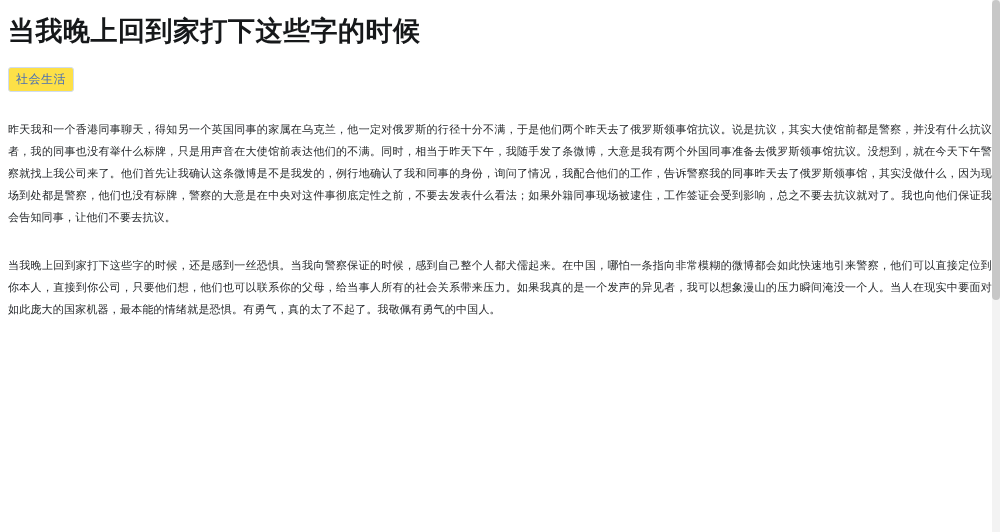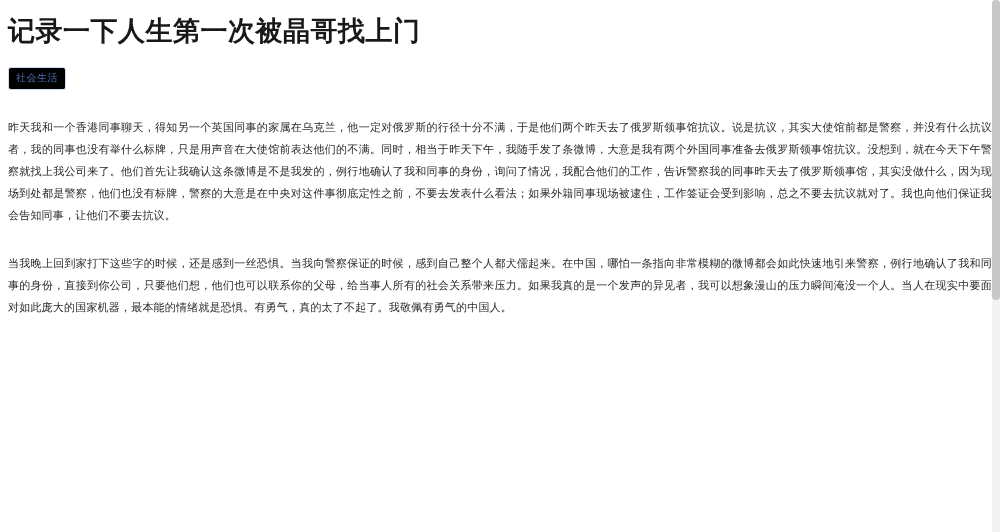--- a/index.html
+++ b/index.html
@@ -27,24 +27,24 @@
     line-height: 1.3;
     color: #16181a;
     letter-spacing: 0.5px;
     margin: 0 0 18px 0;
   }
   .tag-row {
     margin: 0 0 26px 0;
   }
   .tag {
     display: inline-block;
-    font-size: 10px;
+    font-size: 12px;
     line-height: 1;
     color: #4b6fb3;
-    background: #000000;
+    background: #fde047;
     border: 1px solid #cfdcf3;
     border-radius: 3px;
     padding: 5px 7px 6px 7px;
     letter-spacing: 0.5px;
   }
   .body-text p {
     margin: 0 0 26px 0;
     font-size: 11px;
     line-height: 2.0;
     color: #25282b;
@@ -71,28 +71,28 @@
     height: 300px;
     background: #c7c7c7;
     border-radius: 4px;
   }
 </style>
 </head>
 <body>
 
 <div class="page">
 
-  <h1 class="article-title">记录一下人生第一次被晶哥找上门</h1>
+  <h1 class="article-title">当我晚上回到家打下这些字的时候</h1>
 
   <div class="tag-row">
     <span class="tag">社会生活</span>
   </div>
 
   <div class="body-text">
     <p>昨天我和一个香港同事聊天，得知另一个英国同事的家属在乌克兰，他一定对俄罗斯的行径十分不满，于是他们两个昨天去了俄罗斯领事馆抗议。说是抗议，其实大使馆前都是警察，并没有什么抗议者，我的同事也没有举什么标牌，只是用声音在大使馆前表达他们的不满。同时，相当于昨天下午，我随手发了条微博，大意是我有两个外国同事准备去俄罗斯领事馆抗议。没想到，就在今天下午警察就找上我公司来了。他们首先让我确认这条微博是不是我发的，例行地确认了我和同事的身份，询问了情况，我配合他们的工作，告诉警察我的同事昨天去了俄罗斯领事馆，其实没做什么，因为现场到处都是警察，他们也没有标牌，警察的大意是在中央对这件事彻底定性之前，不要去发表什么看法；如果外籍同事现场被逮住，工作签证会受到影响，总之不要去抗议就对了。我也向他们保证我会告知同事，让他们不要去抗议。</p>
-    <p>当我晚上回到家打下这些字的时候，还是感到一丝恐惧。当我向警察保证的时候，感到自己整个人都犬儒起来。在中国，哪怕一条指向非常模糊的微博都会如此快速地引来警察，例行地确认了我和同事的身份，直接到你公司，只要他们想，他们也可以联系你的父母，给当事人所有的社会关系带来压力。如果我真的是一个发声的异见者，我可以想象漫山的压力瞬间淹没一个人。当人在现实中要面对如此庞大的国家机器，最本能的情绪就是恐惧。有勇气，真的太了不起了。我敬佩有勇气的中国人。</p>
+    <p>当我晚上回到家打下这些字的时候，还是感到一丝恐惧。当我向警察保证的时候，感到自己整个人都犬儒起来。在中国，哪怕一条指向非常模糊的微博都会如此快速地引来警察，他们可以直接定位到你本人，直接到你公司，只要他们想，他们也可以联系你的父母，给当事人所有的社会关系带来压力。如果我真的是一个发声的异见者，我可以想象漫山的压力瞬间淹没一个人。当人在现实中要面对如此庞大的国家机器，最本能的情绪就是恐惧。有勇气，真的太了不起了。我敬佩有勇气的中国人。</p>
   </div>
 
   <div class="scrollbar-track">
     <div class="scrollbar-thumb"></div>
   </div>
 
 </div>
 
 </body></html>

